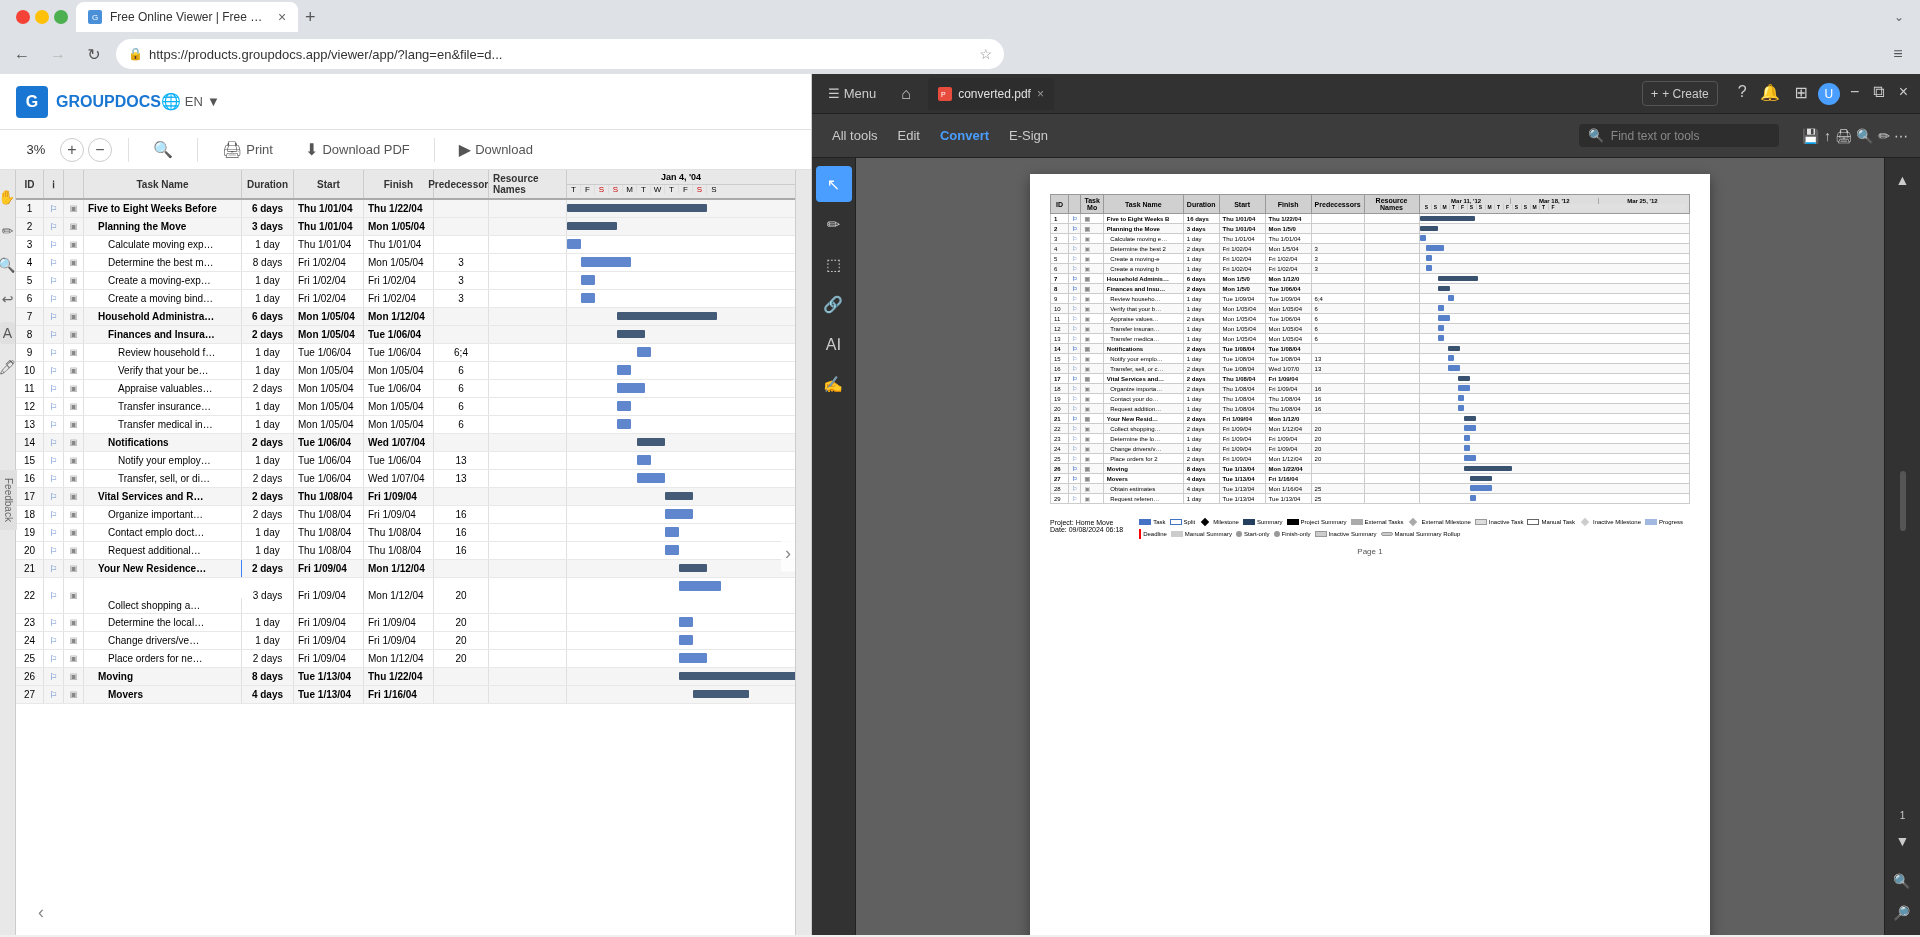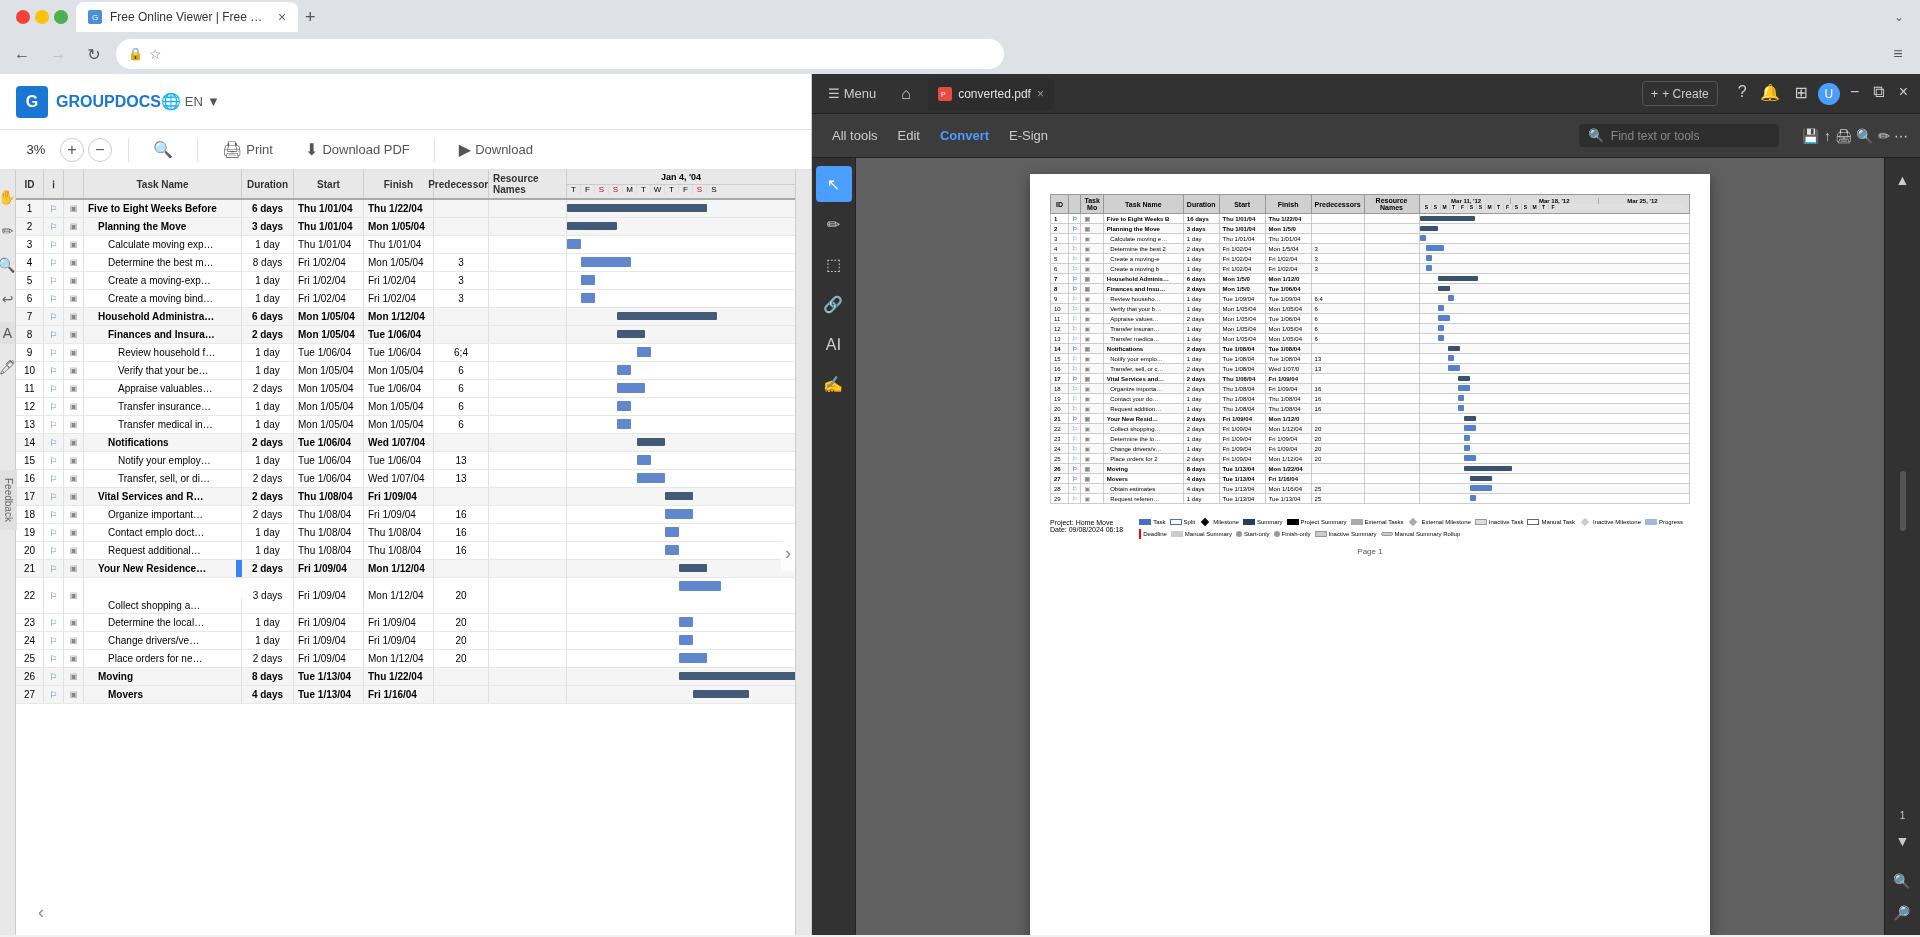--- a/index.html
+++ b/index.html
@@ -141,20 +141,21 @@
       <span style="color:#666;font-size:12px;">⌄</span>
     </div>
   </div>
 
   <div class="browser-addressbar">
     <button class="nav-btn">←</button>
     <button class="nav-btn" style="color:#bbb;">→</button>
     <button class="nav-btn">↻</button>
     <div class="address-bar">
       <span class="address-icon">🔒</span>
+      <span class="address-text">https://products.groupdocs.app/viewer/app/?lang=en&amp;file=d...</span>
       <span class="bookmark-star">☆</span>
     </div>
     <div style="flex:1;"></div>
     <div class="browser-menu">≡</div>
   </div>
 </div>
 
 <div class="main-content">
 
   <div class="left-panel">
@@ -628,21 +629,21 @@
       </div>
     </div>
               <div style="display: flex; border-bottom: 1px solid rgb(232, 232, 232); min-height: 18px; background: rgb(245, 245, 245);">
       <div style="width:28px;border-right:1px solid #e0e0e0;font-size:10px;padding:2px 2px;display:flex;align-items:center;justify-content:center;">21</div>
       <div style="width:20px;border-right:1px solid #e0e0e0;font-size:10px;padding:2px 1px;display:flex;align-items:center;justify-content:center;">
                   <span style="color:#4472c4;font-size:9px;">⚐</span>
                 </div>
       <div style="width:20px;border-right:1px solid #e0e0e0;font-size:10px;padding:2px 1px;display:flex;align-items:center;justify-content:center;">
                   <span style="color:#888;font-size:8px;">▣</span>
                 </div>
-      <div style="width:158px;border-right:6px solid #3b82f6;font-size:10px;padding:2px 2px 2px 14px;display:flex;align-items:center;font-weight:bold;overflow:hidden;white-space:nowrap;">Your New Residence…</div>
+      <div style="width:158px;border-right:1px solid #3b82f6;font-size:10px;padding:2px 2px 2px 14px;display:flex;align-items:center;font-weight:bold;overflow:hidden;white-space:nowrap;">Your New Residence…</div>
       <div style="width:52px;border-right:1px solid #e0e0e0;font-size:10px;padding:2px 2px;display:flex;align-items:center;justify-content:center;font-weight:bold;">2 days</div>
       <div style="width:70px;border-right:1px solid #e0e0e0;font-size:10px;padding:2px 4px;display:flex;align-items:center;font-weight:bold;">Fri 1/09/04</div>
       <div style="width:70px;border-right:1px solid #e0e0e0;font-size:10px;padding:2px 4px;display:flex;align-items:center;font-weight:bold;">Mon 1/12/04</div>
       <div style="width:55px;border-right:1px solid #e0e0e0;font-size:10px;padding:2px 2px;display:flex;align-items:center;justify-content:center;"></div>
       <div style="width:78px;border-right:1px solid #e0e0e0;font-size:10px;padding:2px 4px;display:flex;align-items:center;"></div>
 
       <div style="flex:1;position:relative;overflow:hidden;">
         <div style="position:absolute;left:112px;top:4px;width:28px;height:8px;background:#243f60;opacity:0.85;border-radius:1px;"></div>
       </div>
     </div>

